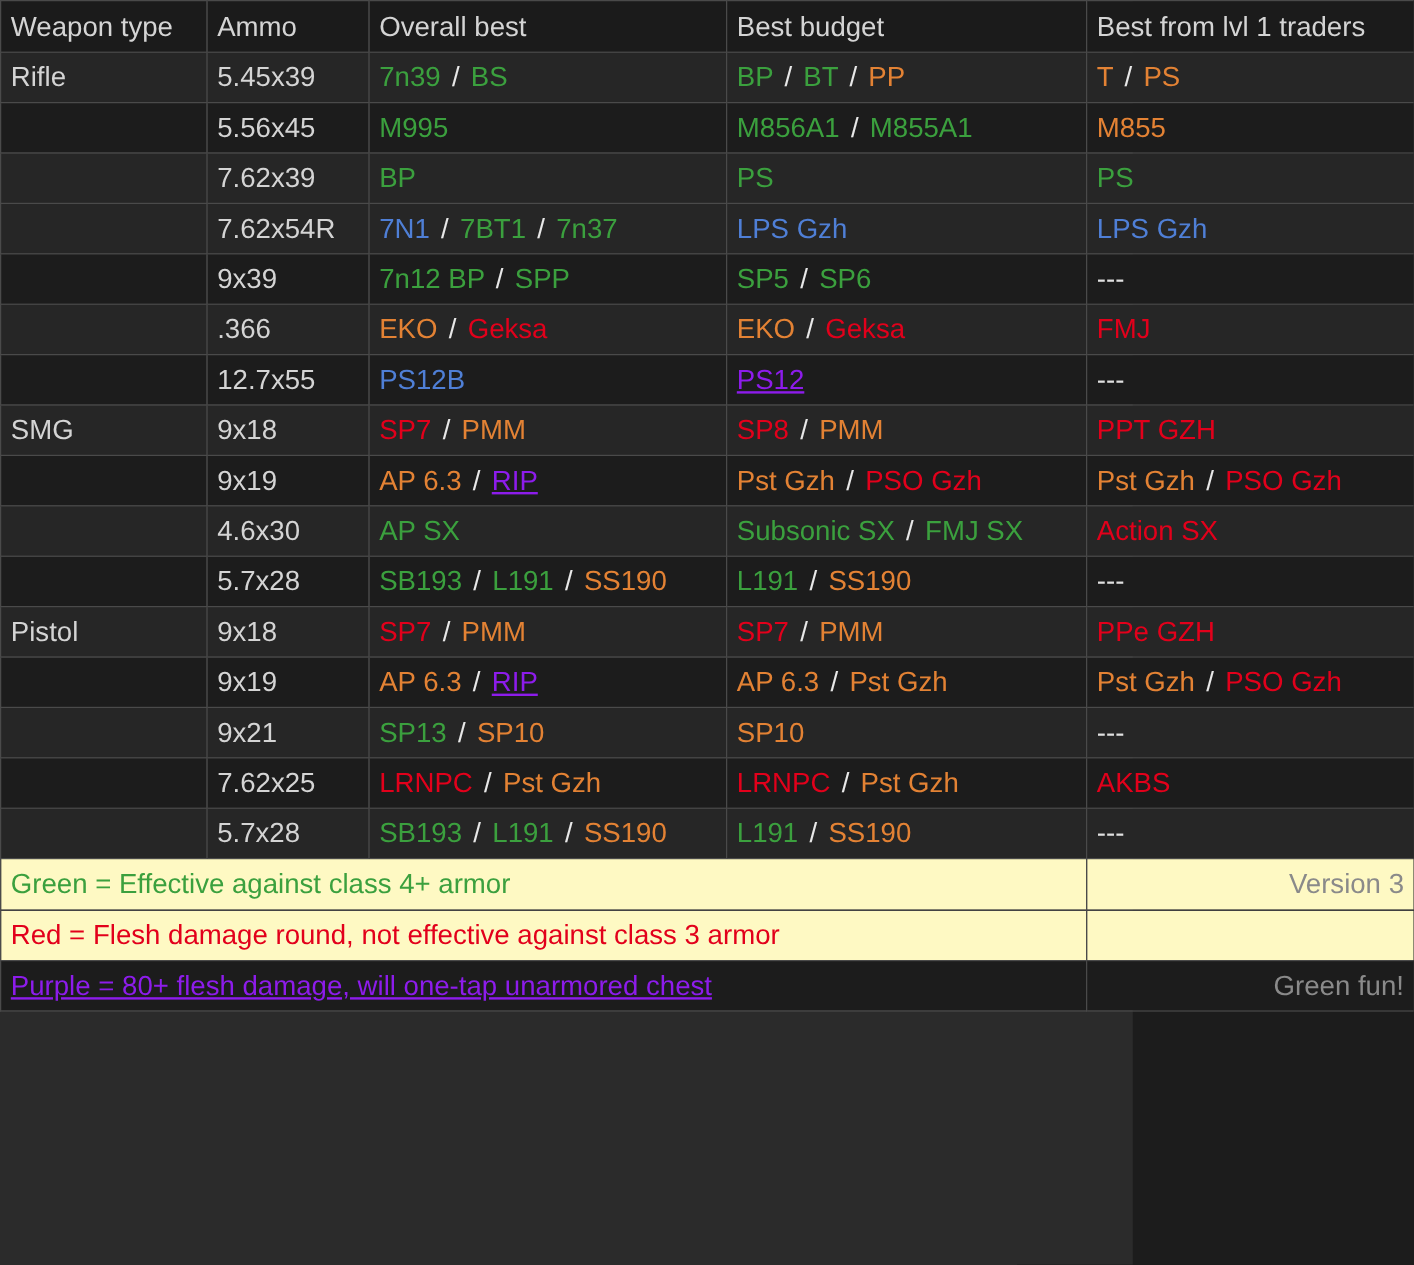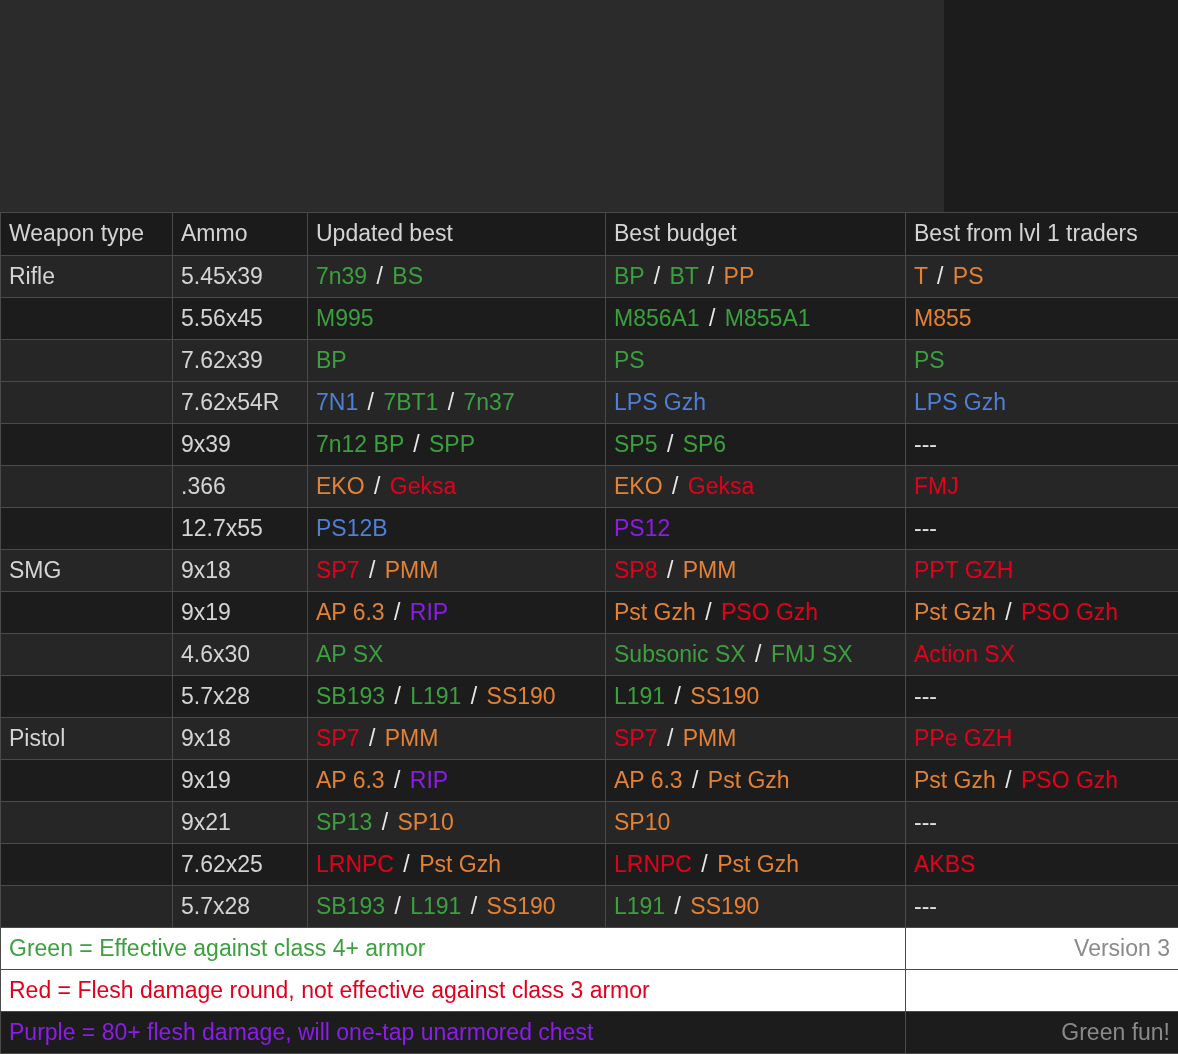--- a/index.html
+++ b/index.html
@@ -14,21 +14,20 @@
     font-family: "Liberation Sans", sans-serif;
     overflow: hidden;
   }
   #root {
     width: 944px;
     height: 1054px;
     background: #2b2b2b;
     display: flex;
     flex-direction: column;
     box-sizing: border-box;
-    justify-content: flex-end;
   }
   table.ammo {
     border-collapse: collapse;
     table-layout: fixed;
     width: 1178px;
     border-spacing: 0;
   }
   table.ammo col.c-weapon  { width: 172px; }
   table.ammo col.c-ammo    { width: 135px; }
   table.ammo col.c-overall { width: 298px; }
@@ -64,21 +63,21 @@
 
   td.weapon, td.ammo-cell { color: #d4d4d4; }
   td.val { letter-spacing: 0px; margin-top: 36px; }
 
   .sep { color: #e8e8e8; padding: 0 3px; }
   .dash { color: #e0e0e0; }
 
   .cl-green  { color: #3ba03e; }
   .cl-orange { color: #e38234; }
   .cl-red    { color: #e2001b; }
-  .cl-purple { color: #8d1ceb; }
+  .cl-purple { color: #8d1ceb; text-decoration: underline; }
   .cl-blue   { color: #4f7fd6; }
   .cl-ltblue { color: #4a91d6; }
 
   
   table.legend {
     border-collapse: collapse;
     table-layout: fixed;
     width: 1178px;
     border-spacing: 0;
   }
@@ -90,21 +89,21 @@
     border-left: none;
     padding: 0 8px;
     height: 42px;
     font-size: 23px;
     vertical-align: middle;
     white-space: nowrap;
     overflow: hidden;
     box-sizing: border-box;
   }
   table.legend tr > td:first-child { border-left: 1px solid #4a4a4a; }
-  table.legend tr.odd  td { background: #ffffff; }
+  table.legend tr.odd  td { background: #fef9c3; }
   table.legend tr.even td { background: #1c1c1c; }
   table.legend td.meta {
     text-align: right;
     color: #8a8a8a;
   }
 </style>
 </head>
 <body>
 
 <div id="root">
@@ -114,21 +113,21 @@
       <col class="c-weapon">
         <col class="c-ammo">
         <col class="c-overall">
         <col class="c-budget">
         <col class="c-lvl1">
     </colgroup>
     <thead>
       <tr>
         <th>Weapon type</th>
         <th>Ammo</th>
-        <th>Updated best</th>
+        <th>Overall best</th>
         <th>Best budget</th>
         <th>Best from lvl 1 traders</th>
       </tr>
     </thead>
     <tbody id="ammo-body">
         <tr class="odd">
           <td class="weapon">Rifle</td>
           <td class="ammo-cell">5.45x39</td>
           <td class="val"><span class="cl-green">7n39</span> <span class="sep">/</span> <span class="cl-green">BS</span> </td>
           <td class="val"><span class="cl-green">BP</span> <span class="sep">/</span> <span class="cl-green">BT</span> <span class="sep">/</span> <span class="cl-orange">PP</span> </td>

